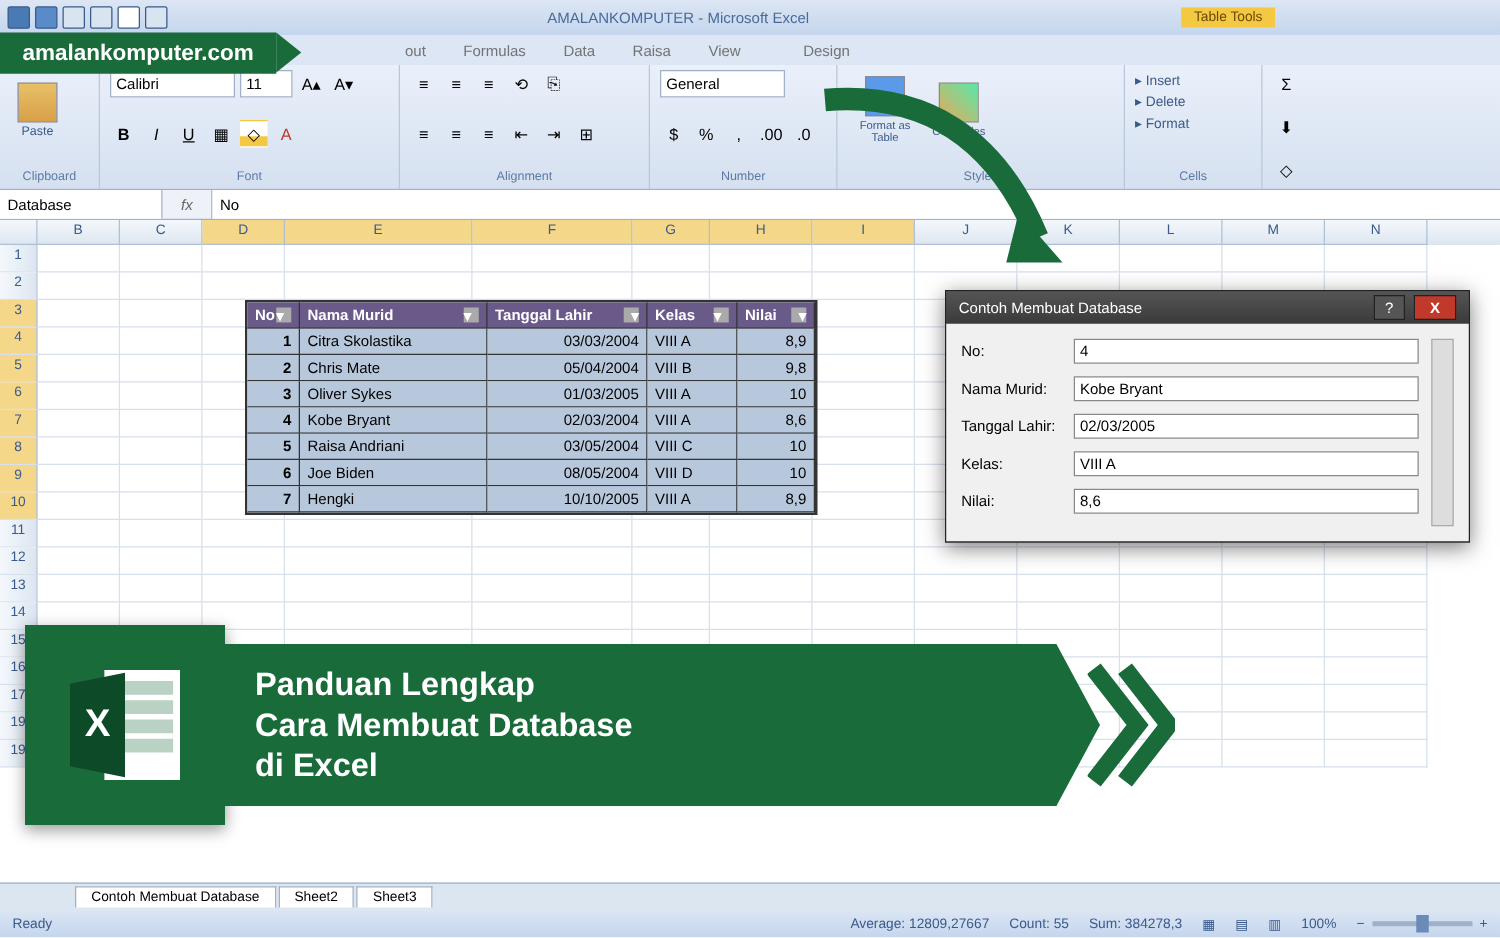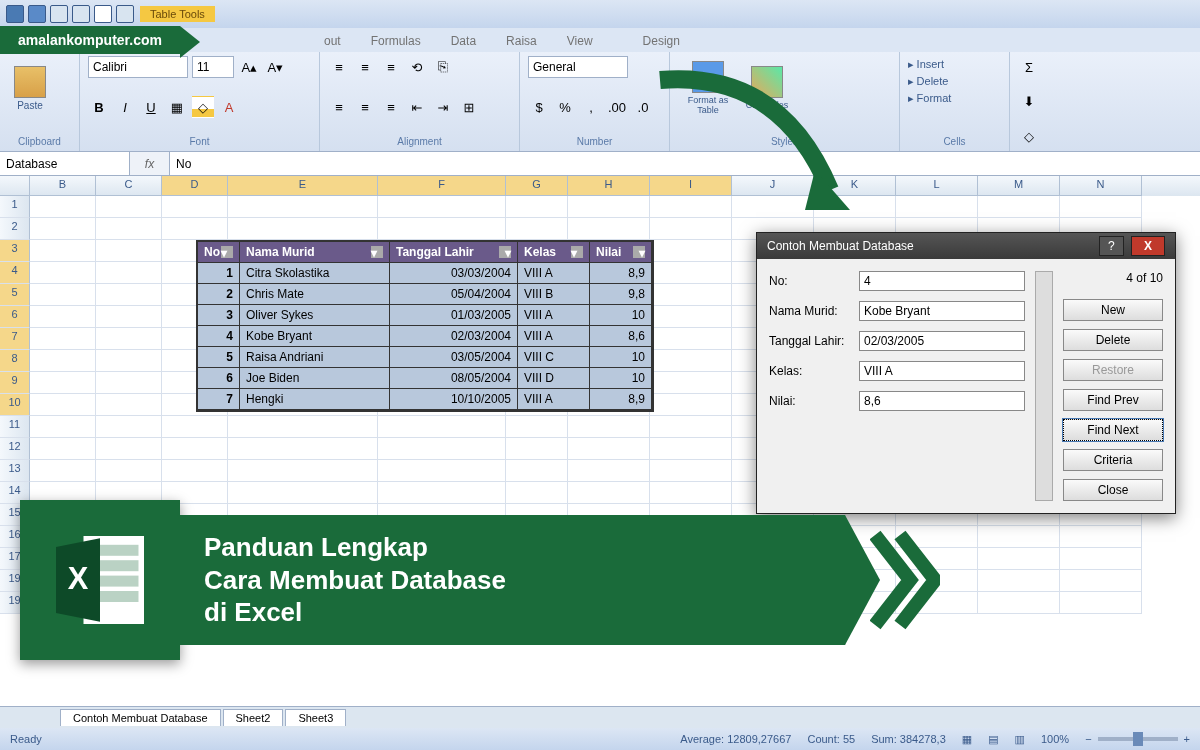--- a/index.html
+++ b/index.html
@@ -7,21 +7,21 @@
 
 
 .titlebar { height: 28px; background: linear-gradient(#dce6f4, #c4d5ed); display: flex; align-items: center; font-size: 11px; }
 .qat { display: flex; gap: 4px; padding: 2px 6px; }
 .qat-icon { width: 18px; height: 18px; background: #4a7ab3; border: 1px solid #3a5a8a; border-radius: 2px; }
 .title-text { flex: 1; text-align: center; color: #4a6a9a; font-size: 12px; }
 .table-tools { background: #f5c842; padding: 2px 10px; font-size: 11px; color: #6a4a0a; }
 
 
 .watermark { position: absolute; top: 26px; left: 0; z-index: 50; }
-.watermark-body { background: #1a6b3a; color: #fff; padding: 6px 18px; font-size: 14px; font-weight: bold; display: inline-block; }
+.watermark-body { background: #1a6b3a; color: #fff; padding: 6px 18px; font-size: 18px; font-weight: bold; display: inline-block; }
 .watermark-arrow { display: inline-block; width: 0; height: 0; border-top: 16px solid transparent; border-bottom: 16px solid transparent; border-left: 20px solid #1a6b3a; vertical-align: top; }
 
 
 .ribbon-tabs { height: 24px; background: #dce6f4; display: flex; align-items: end; padding-left: 310px; font-size: 12px; gap: 2px; }
 .tab { padding: 4px 14px; color: #737373; cursor: pointer; }
 .tab.design { margin-left: 20px; }
 
 
 .ribbon { height: 100px; background: linear-gradient(#eaf0fa, #d5e0f0); border-bottom: 1px solid #a0b0c8; display: flex; }
 .ribbon-group { border-right: 1px solid #b8c8dc; padding: 4px 8px; display: flex; flex-direction: column; justify-content: space-between; }
@@ -110,20 +110,23 @@
 <body>
 
 <div class="titlebar">
   <div class="qat">
     <div class="qat-icon"></div>
     <div class="qat-icon" style="background:#5a8ac8"></div>
     <div class="qat-icon" style="background:#d8e4f0"></div>
     <div class="qat-icon" style="background:#d8e4f0"></div>
     <div class="qat-icon" style="background:#fff"></div>
     <div class="qat-icon" style="background:#d8e4f0"></div>
+  </div>
+  <div class="title-text">
+    <span>AMALANKOMPUTER</span> - <span>Microsoft Excel</span>
   </div>
   <div class="table-tools">Table Tools</div>
   <div style="width:180px"></div>
 </div>
 
 <div class="watermark">
   <span class="watermark-body">amalankomputer.com</span><span class="watermark-arrow"></span>
 </div>
 
 <div class="ribbon-tabs">
@@ -649,30 +652,20 @@
         <div class="dialog-field">
           <label>Kelas:</label>
           <input value="VIII A" style="">
         </div>
         <div class="dialog-field">
           <label>Nilai:</label>
           <input value="8,6" style="">
         </div>
       </div>
     <div class="dialog-scroll"></div>
-    <div class="dialog-side">
-      <div class="dialog-counter">4 of 10</div>
-      <div class="dialog-btn">New</div>
-      <div class="dialog-btn">Delete</div>
-      <div class="dialog-btn disabled">Restore</div>
-      <div class="dialog-btn">Find Prev</div>
-      <div class="dialog-btn focus">Find Next</div>
-      <div class="dialog-btn">Criteria</div>
-      <div class="dialog-btn">Close</div>
-    </div>
   </div>
 </div>
 
 <div class="bottom-banner">
   <div class="excel-badge">
     <svg class="excel-icon-svg" viewBox="0 0 100 100">
       <rect x="35" y="10" width="55" height="80" fill="#fff"></rect>
       <rect x="40" y="18" width="45" height="10" fill="#1a6b3a" opacity="0.3"></rect>
       <rect x="40" y="32" width="45" height="10" fill="#1a6b3a" opacity="0.3"></rect>
       <rect x="40" y="46" width="45" height="10" fill="#1a6b3a" opacity="0.3"></rect>

